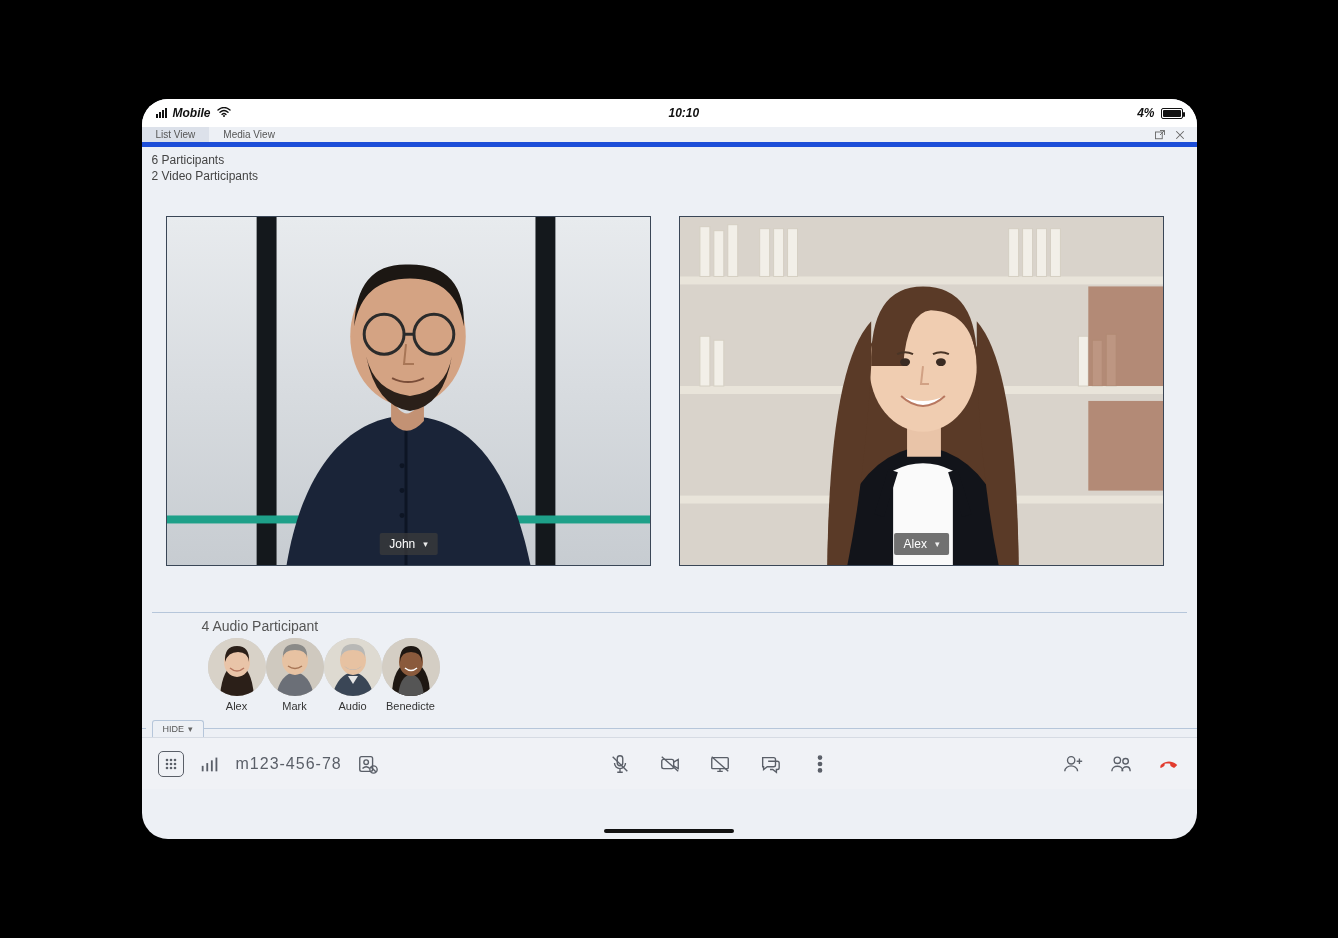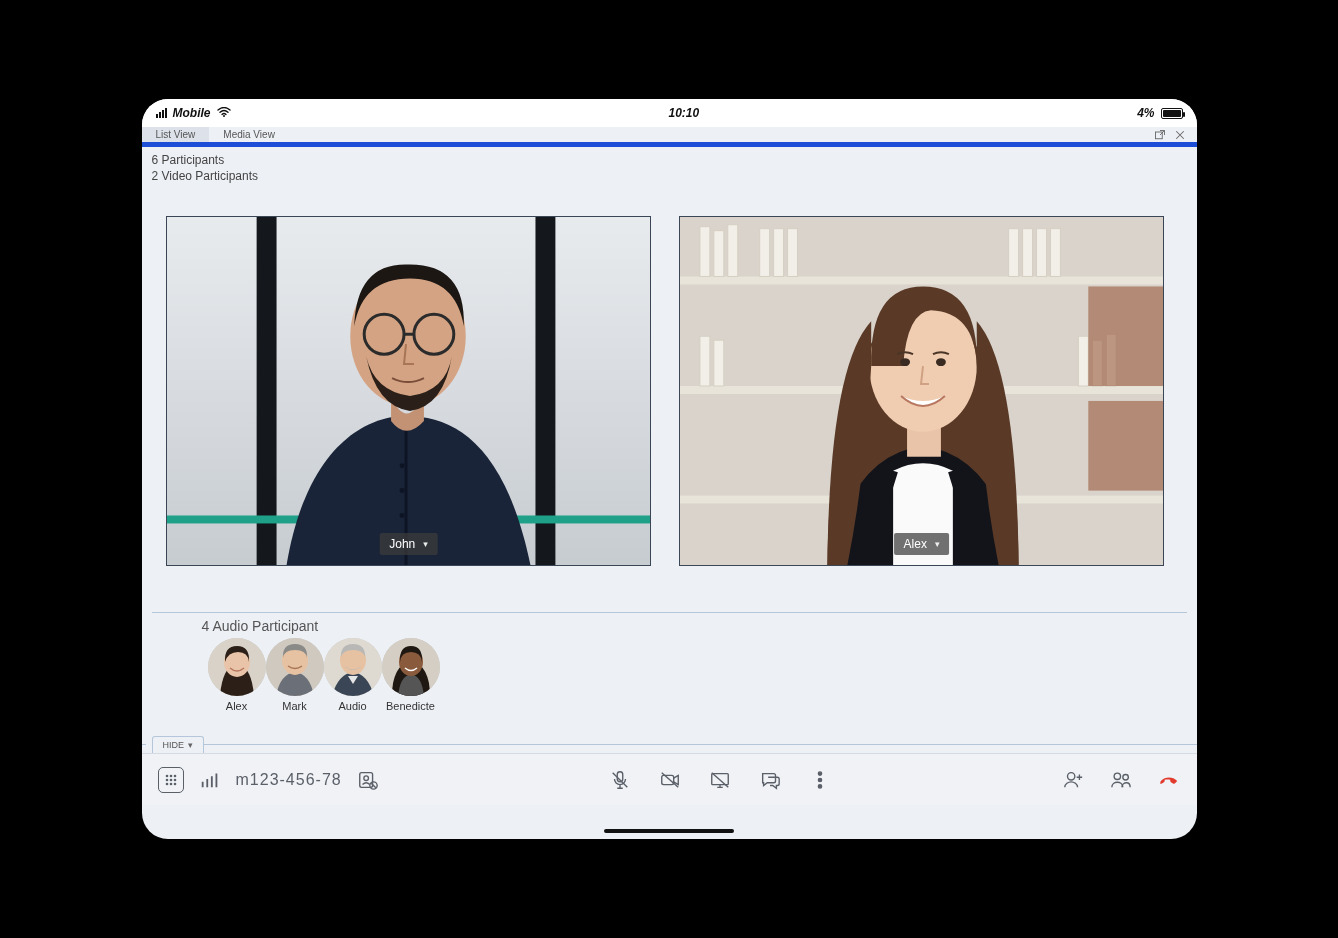--- a/index.html
+++ b/index.html
@@ -145,21 +145,21 @@
     width:58px;height:58px;border-radius:50%;
     overflow:hidden;
     background:#ccc;
     display:flex;align-items:center;justify-content:center;
   }
   .avatar svg{width:100%;height:100%}
   
   .hide-bar{
     display:flex;
     align-items:center;
-    margin-top:24px;
+    margin-top:8px;
   }
   .hide-btn{
     font-size:9px;
     color:#555;
     border:1px solid #b6c6da;
     border-bottom:none;
     border-radius:3px 3px 0 0;
     padding:3px 10px;
     background:#edf0f5;
     display:flex;align-items:center;gap:4px;

